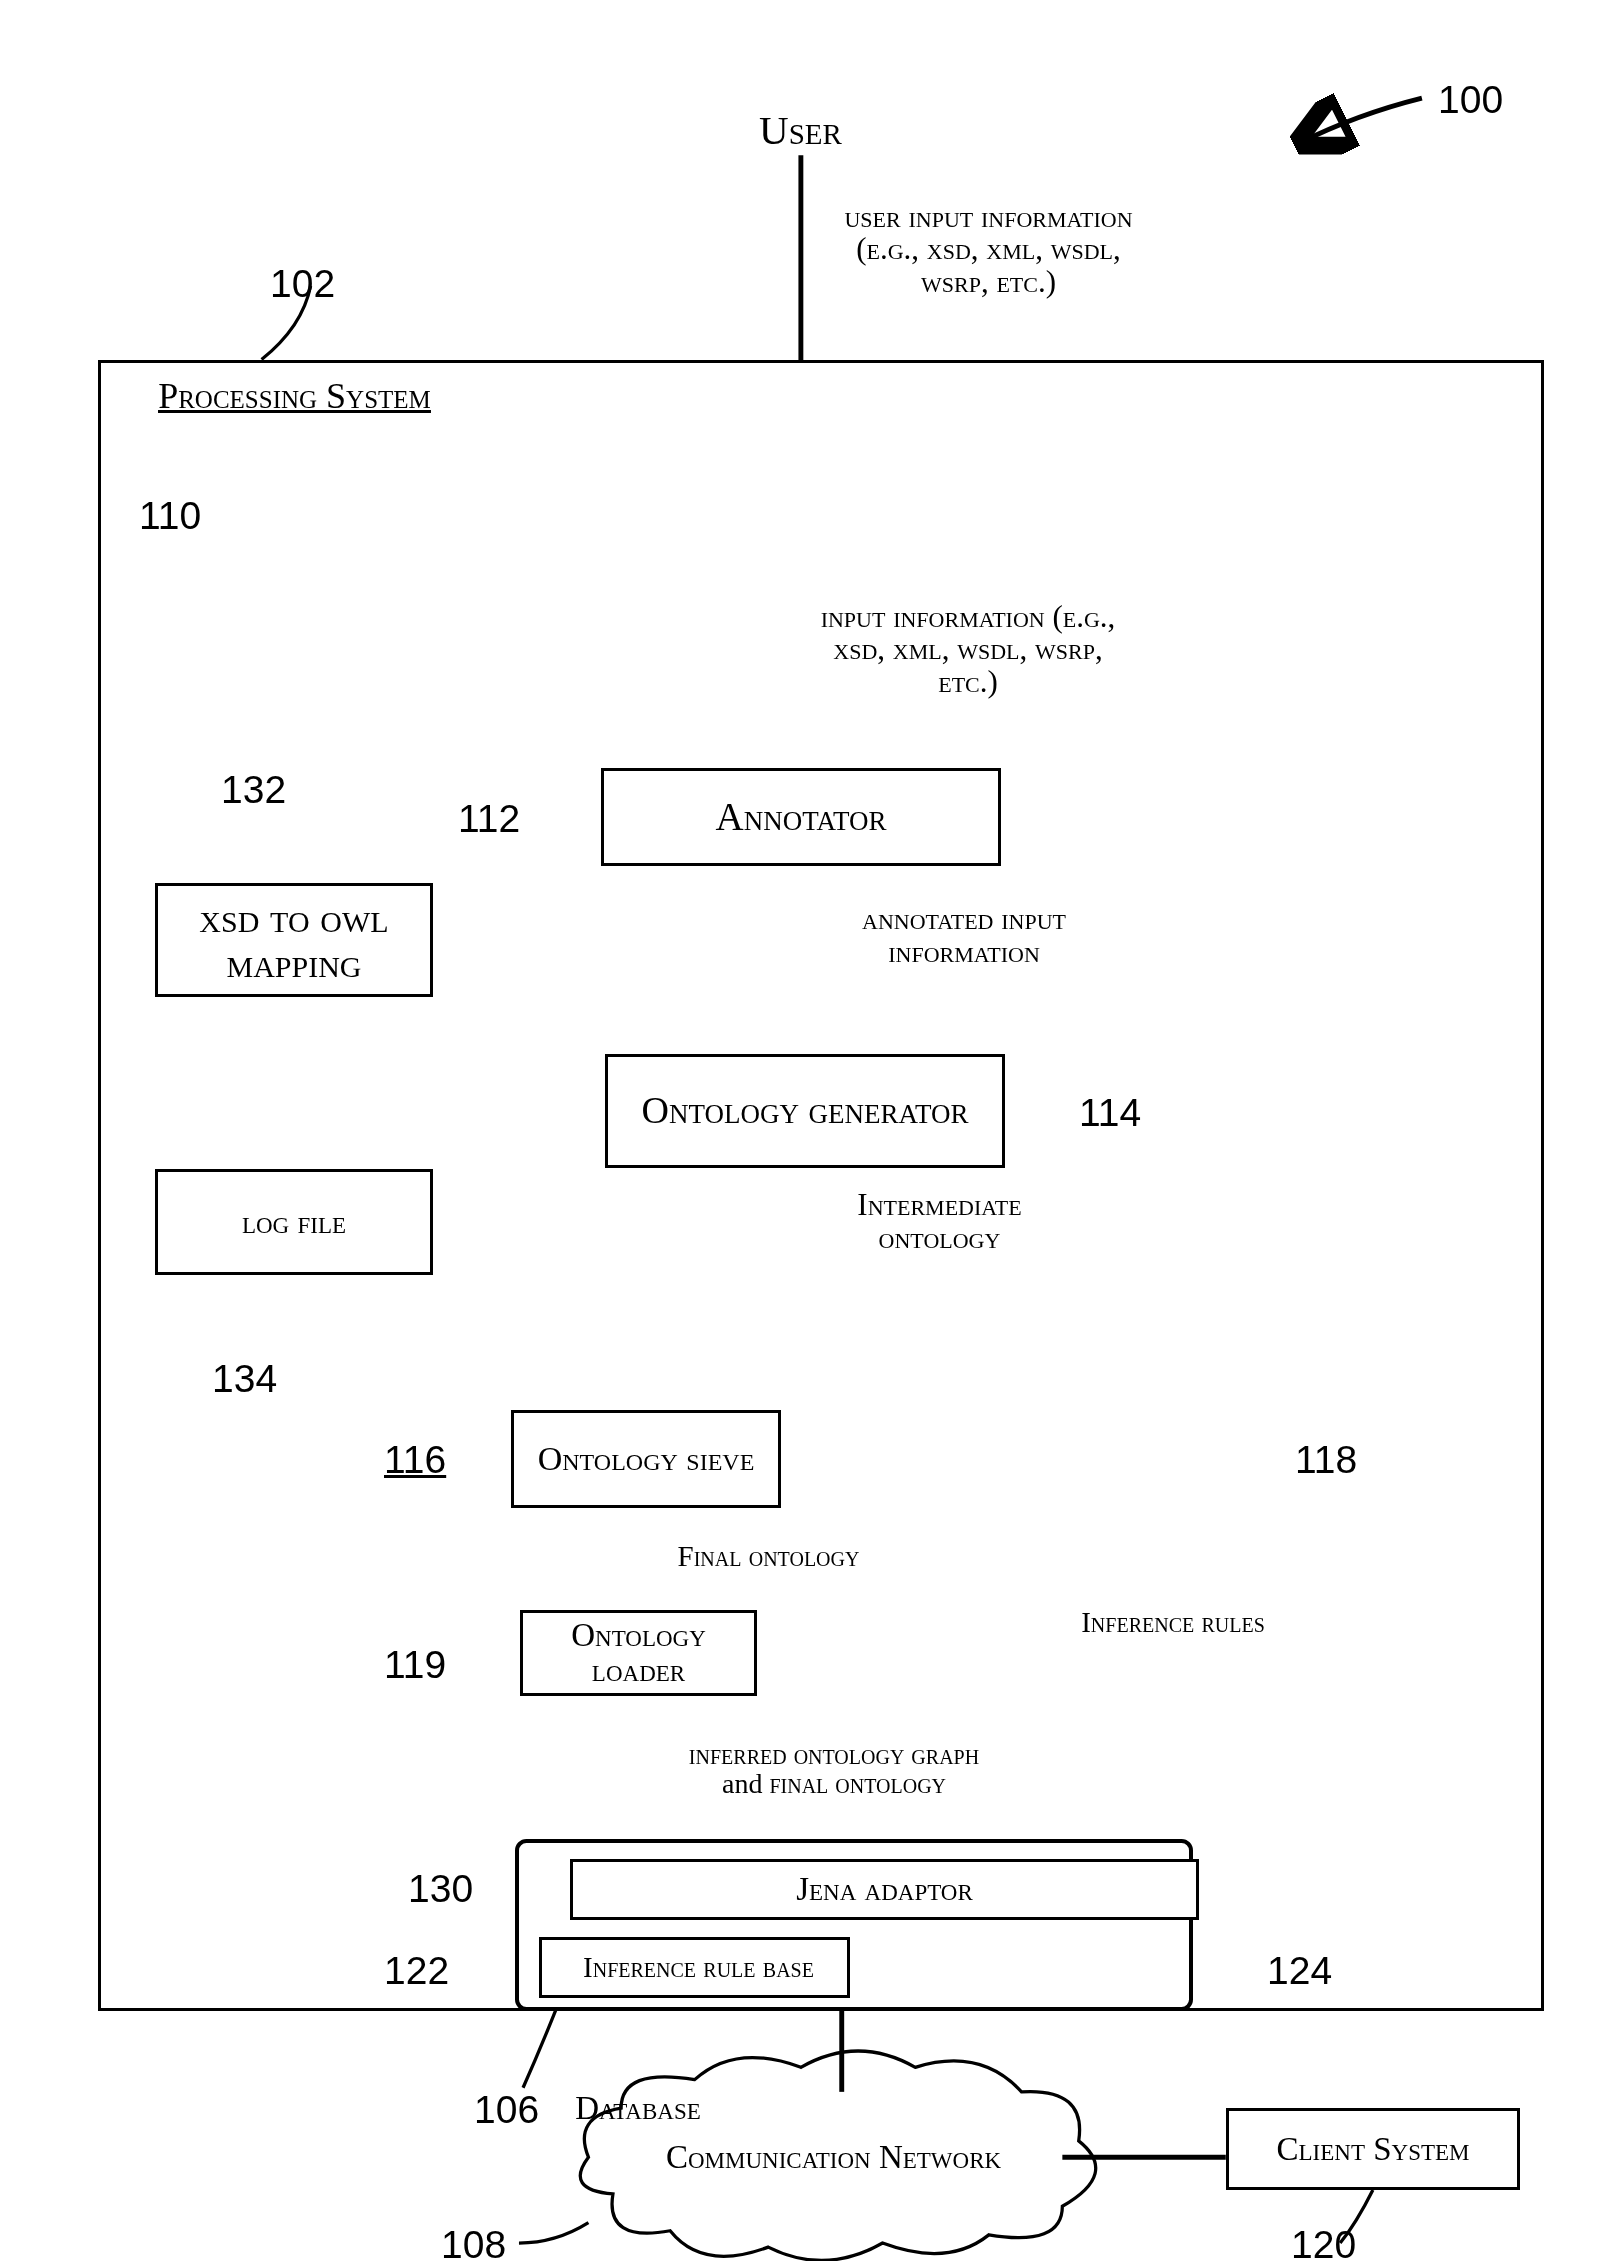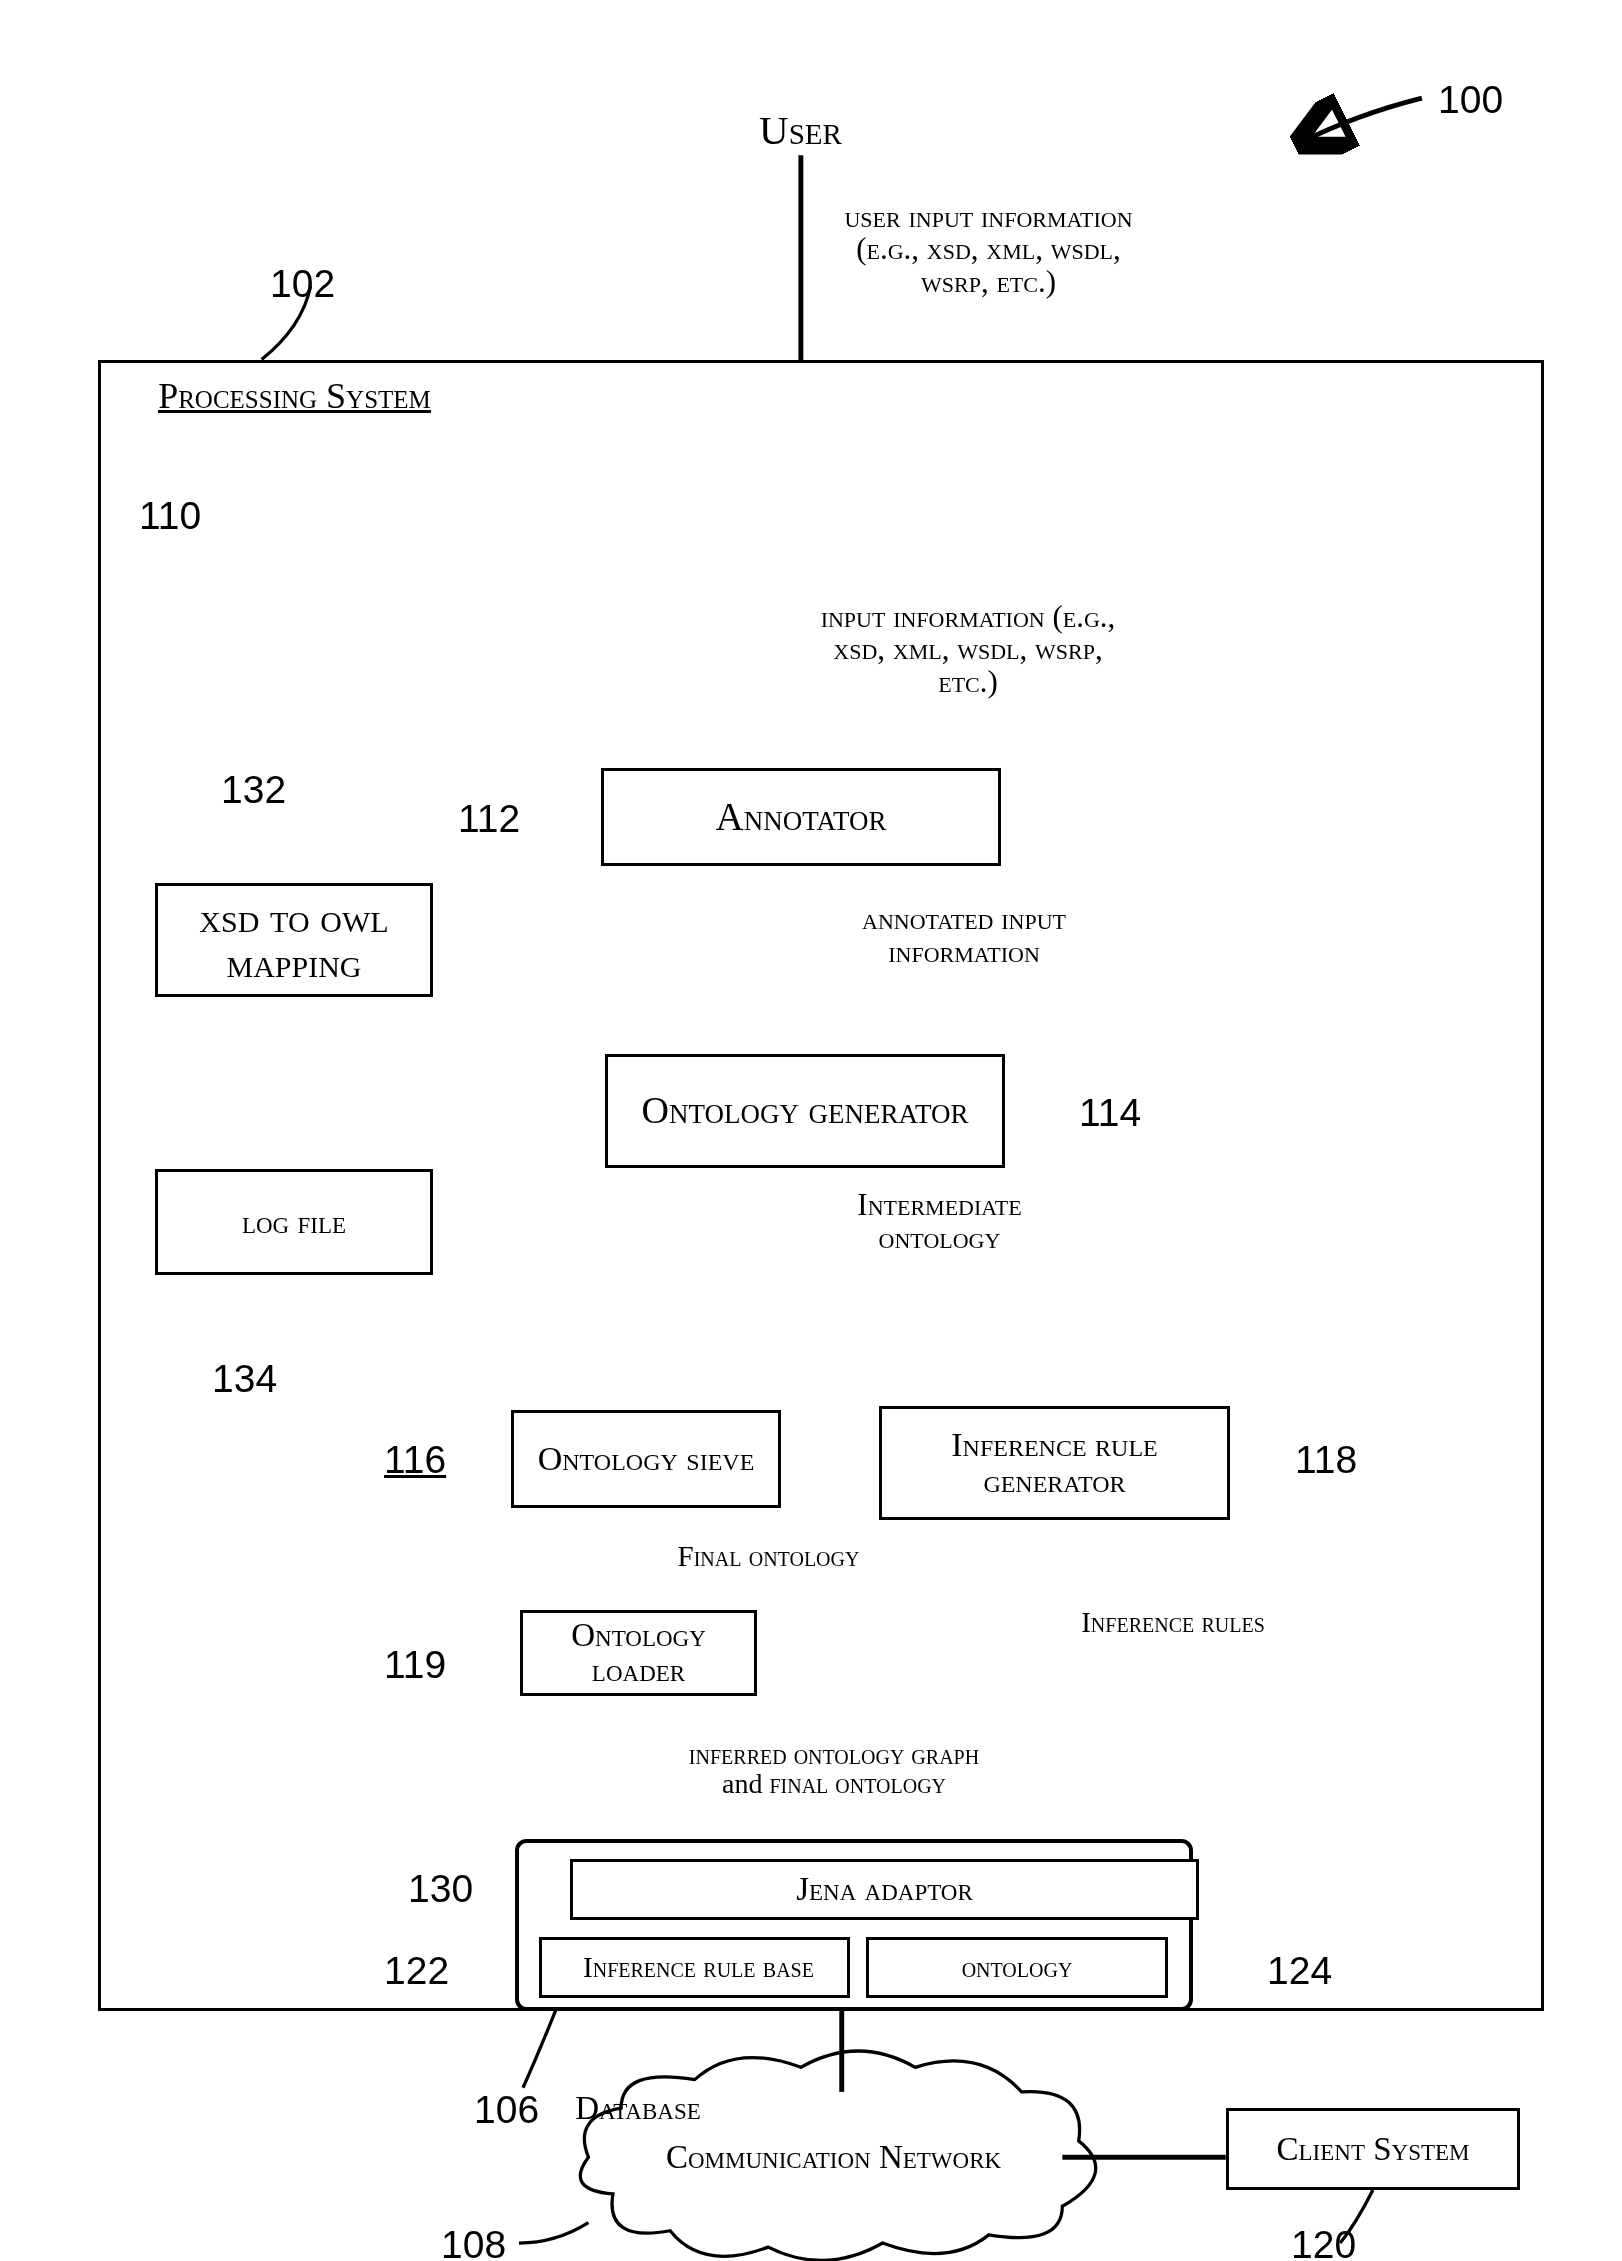--- a/index.html
+++ b/index.html
@@ -197,23 +197,20 @@
 
   <div class="nobox" style="left:817px; top:1177px; width:245px; height:90px; font-size:31px;">
     <span class="inner">Intermediate ontology</span>
   </div>
 
   <div class="box" style="left:511px; top:1410px; width:270px; height:98px; font-size:34px;">
     <span class="inner">Ontology sieve</span>
   </div>
   <div class="label" style="left:384px; top:1438px;text-decoration:underline;"><span>116</span></div>
 
-  <div class="box" style="left:879px; top:1406px; width:351px; height:114px; font-size:34px;">
-    <span class="inner">Inference rule generator</span>
-  </div>
   <div class="label" style="left:1295px; top:1438px;"><span>118</span></div>
 
   <div class="nobox" style="left:646px; top:1532px; width:245px; height:49px; font-size:29px;">
     <span class="inner">Final ontology</span>
   </div>
 
   <div class="nobox" style="left:1071px; top:1577px; width:204px; height:90px; font-size:29px;">
     <span class="inner">Inference rules</span>
   </div>
 
@@ -231,23 +228,20 @@
   <div class="box" style="left:570px; top:1859px; width:629px; height:61px; font-size:33px;">
     <span class="inner">Jena adaptor</span>
   </div>
   <div class="label" style="left:384px; top:1867px;margin-left:24px;"><span>130</span></div>
 
   <div class="box" style="left:539px; top:1937px; width:311px; height:61px; font-size:29px;padding-left:8px;">
     <span class="inner">Inference rule base</span>
   </div>
   <div class="label" style="left:384px; top:1949px;"><span>122</span></div>
 
-  <div class="box" style="left:866px; top:1937px; width:302px; height:61px; font-size:29px;">
-    <span class="inner">ontology</span>
-  </div>
   <div class="label" style="left:1267px; top:1949px;"><span>124</span></div>
 
   <div class="label" style="left:474px; top:2088px;"><span>106</span></div>
   <div class="nobox" style="left:548px; top:2088px; width:180px; height:41px; font-size:33px;">
     <span class="inner">Database</span>
   </div>
 
   <div class="nobox" style="left:621px; top:2133px; width:425px; height:49px; font-size:33px;">
     <span class="inner">Communication Network</span>
   </div>

